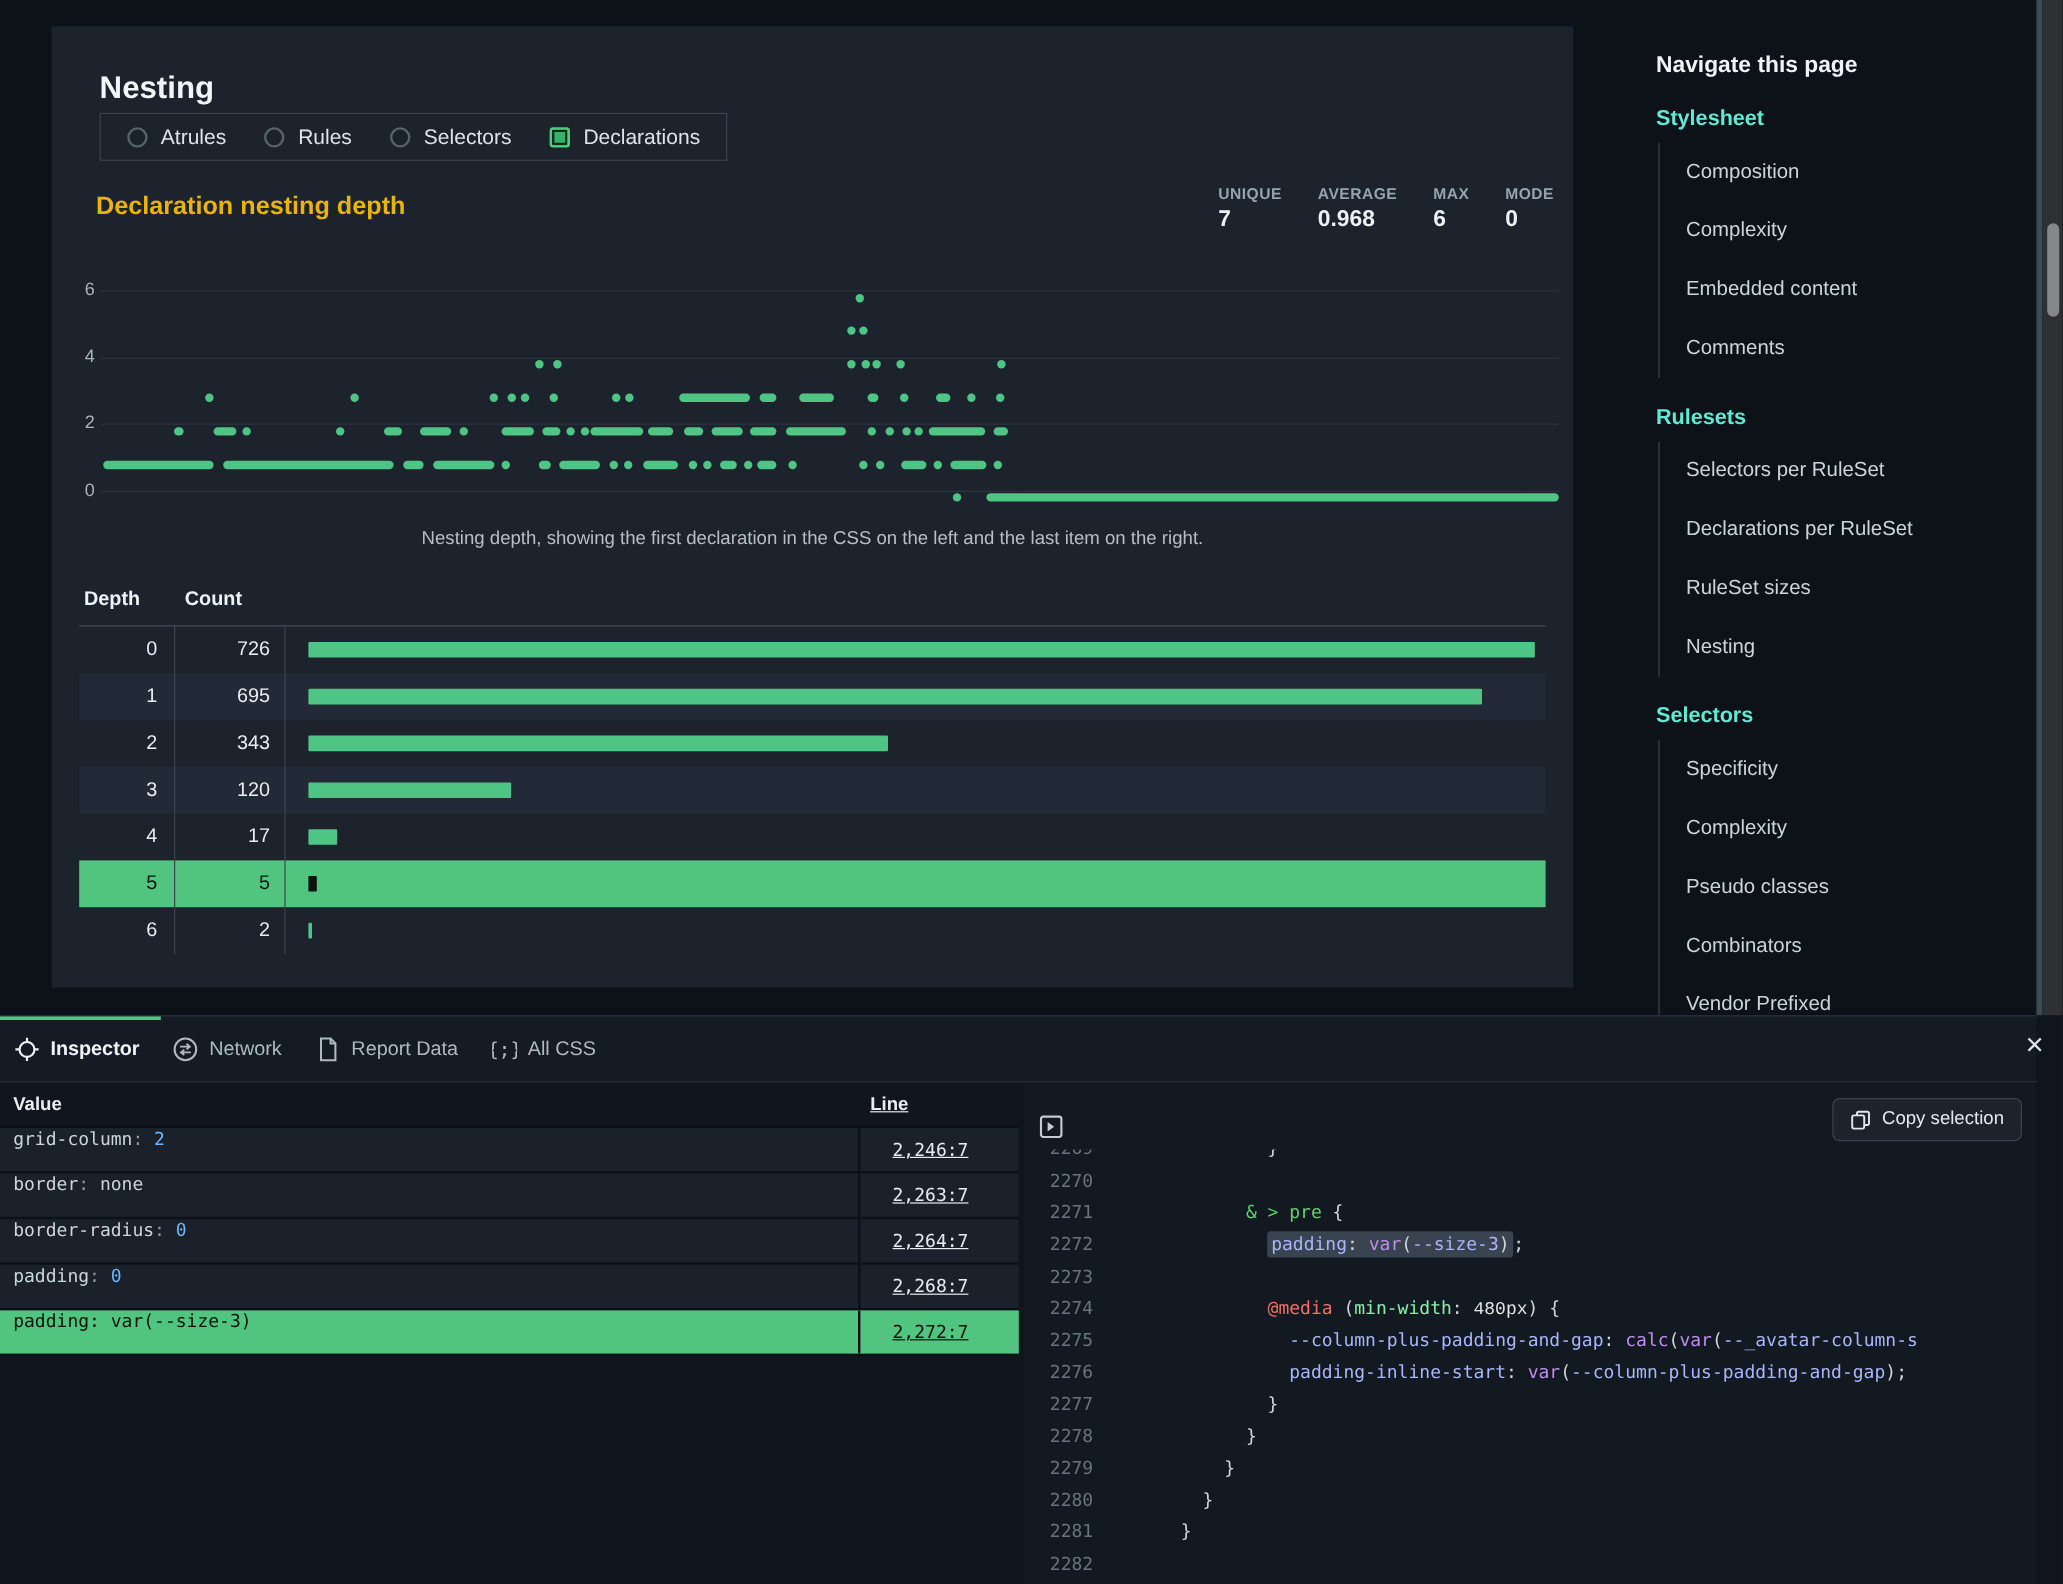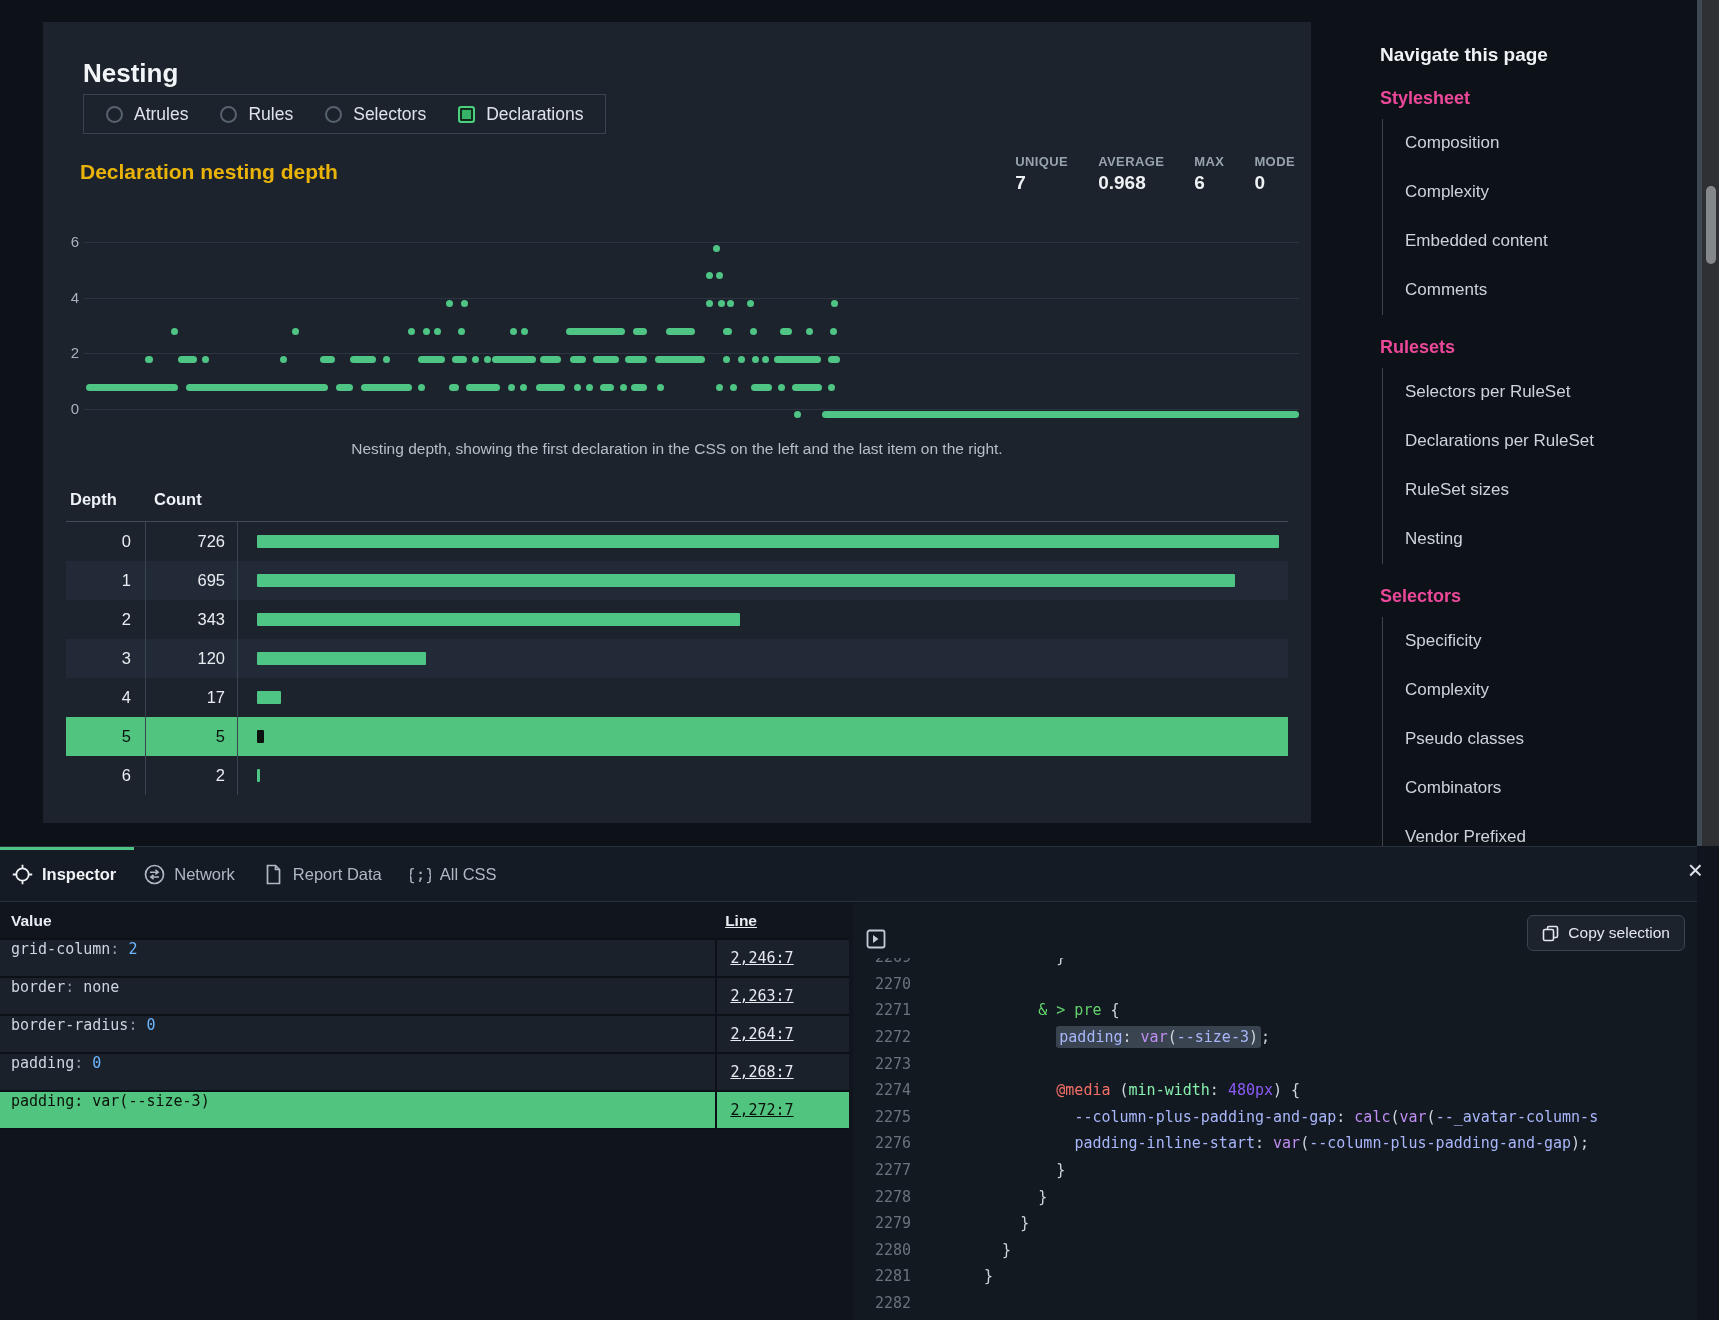--- a/index.html
+++ b/index.html
@@ -43,21 +43,21 @@
     align-self:stretch; display:flex; align-items:center; justify-content:flex-end; }
   .dc-count { width:92px; text-align:right; padding-right:12px; border-right:1px solid #3a4450;
     align-self:stretch; display:flex; align-items:center; justify-content:flex-end; }
   .dc-bar { flex:1; padding-left:19px; display:flex; align-items:center; }
   .bar { height:13px; background:#4ec584; border-radius:1px; }
   .drow.hl .bar { background:#0c120d; }
 
   
   .sidebar { position:absolute; left:1380px; top:44px; width:300px; }
   .sb-title { font-size:19px; font-weight:700; color:#f0f3f6; }
-  .sb-heading { font-size:18px; font-weight:700; color:#ec4899; margin-top:22px; }
+  .sb-heading { font-size:18px; font-weight:700; color:#5eead4; margin-top:22px; }
   .sb-items { border-left:1px solid #3b4550; margin-left:2px; margin-top:10px; }
   .sb-item { padding:14px 0 15px 22px; font-size:17px; color:#ccd4db; cursor:pointer; }
 
   
   .pg-strip { position:absolute; left:1697px; top:0; width:5px; height:1320px; background:#3d4a54; }
   .pg-track { position:absolute; left:1702px; top:0; width:17px; height:1320px; background:#2f3033; }
   .pg-thumb { position:absolute; left:4px; top:186px; width:10px; height:78px; background:#85888b; border-radius:5px; }
 
   
   .bottom { position:absolute; left:0; top:846px; width:1719px; height:474px; background:#10151d; }
@@ -73,40 +73,40 @@
 
   .value-panel { position:absolute; left:0; top:57px; width:849px; bottom:0; }
   .vt-header { display:flex; height:37px; background:#11161e; border-bottom:2px solid #0c1117;
     align-items:center; font-size:15.5px; font-weight:700; }
   .vt-h-value { flex:1; padding-left:11px; }
   .vt-h-line { width:134px; text-align:right; padding-right:92px; text-decoration:underline; cursor:pointer; }
   .vrow { display:flex; height:38px; background:#1a212b; border-bottom:2px solid #0c1117;
     font-family:"DejaVu Sans Mono", monospace; font-size:15px; align-items:stretch; }
   .v-cell { flex:1; padding-left:11px; display:flex; align-items:flex-start; white-space:pre; }
   .l-cell { width:134px; border-left:2px solid #0c1117; display:flex; align-items:center;
-    justify-content:center; padding-right:42px; }
+    justify-content:flex-end; padding-right:42px; }
   .line-link { color:#e6ebf0; text-decoration:underline; cursor:pointer; }
   .vrow.hl { background:#51c57f; }
   .vrow.hl span, .vrow.hl a { color:#0b1109 !important; }
   .tk-prop { color:#ccd6e0; } .tk-punct { color:#8b98a5; } .tk-num { color:#6cb6ff; } .tk-kw { color:#ccd6e0; }
 
   .code-panel { position:absolute; left:853px; top:57px; width:844px; bottom:0; background:#131921; overflow:hidden; }
   .panel-toggle { position:absolute; left:11px; top:24px; width:24px; height:24px; cursor:pointer; color:#c3ccd4; }
   .copy-btn { position:absolute; right:12px; top:12px; height:36px; display:flex; align-items:center;
     gap:9px; padding:0 14px; border:1px solid #3c434d; border-radius:6px; background:#1c232c;
     font-size:15.5px; color:#e3e8ee; cursor:pointer; }
   .code-scroll { position:absolute; left:0; right:0; top:55px; bottom:0; overflow:hidden; }
   .code-lines { position:absolute; top:-14px; left:0; right:0; }
   .cline { height:26.6px; display:flex; align-items:center; font-family:"DejaVu Sans Mono", monospace;
     font-size:15px; white-space:pre; }
   .ln { display:inline-block; width:58px; text-align:right; color:#68737f; flex:none; }
   .ctext { margin-left:55px; }
   .sel { background:#3a4450; border-radius:3px; padding:2px 3px; }
   .ck-punct { color:#cfd6dd; } .ck-plain { color:#86efac; } .ck-green { color:#63d26d; }
-  .ck-red { color:#f47067; } .ck-blue { color:#8b5cf6; } .ck-purple { color:#bf8ef2; }
+  .ck-red { color:#f47067; } .ck-blue { color:#e5e5e5;font-family:Liberation Mono, monospace; } .ck-purple { color:#bf8ef2; }
   .ck-lav { color:#a8b6fb; }
 </style>
 </head>
 <body>
 
 <div class="page">
 
   <div class="main-panel">
     <div class="page-title">Nesting</div>
     <div class="radio-box" id="radio-group">

